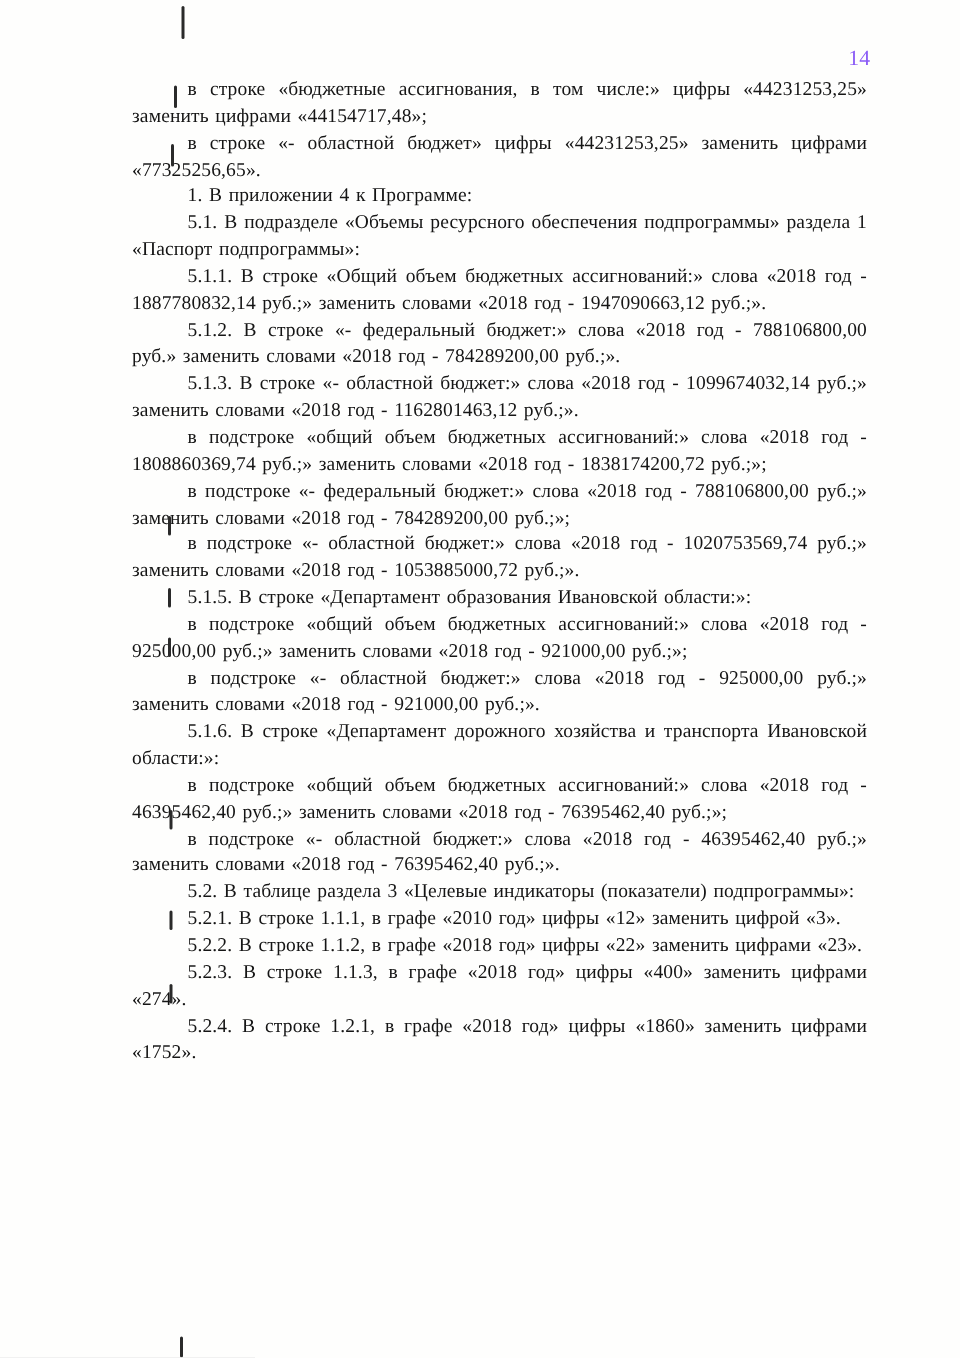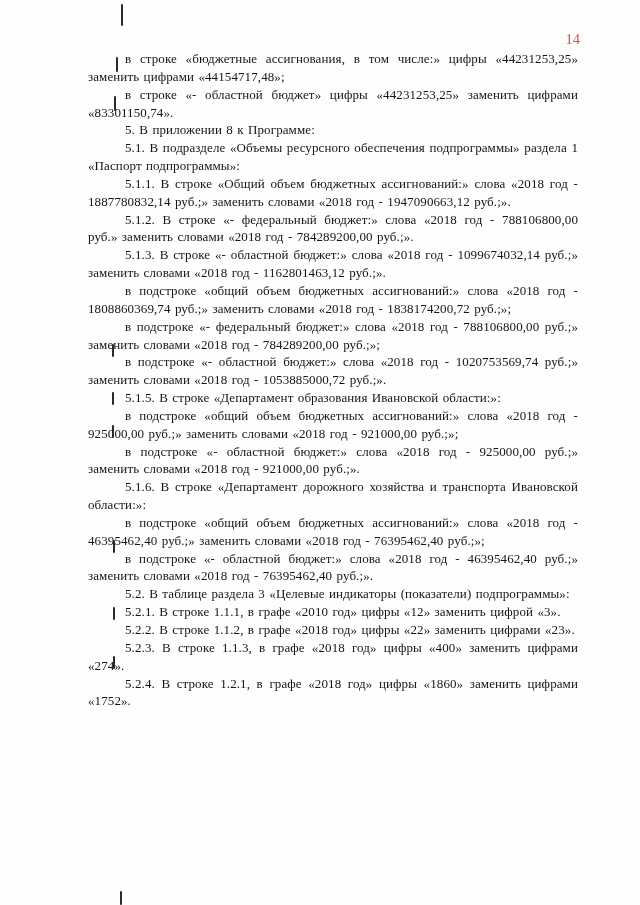--- a/index.html
+++ b/index.html
@@ -15,21 +15,21 @@
     background: #fefefd;
     overflow: hidden;
     font-family: "Liberation Serif", "DejaVu Serif", serif;
     color: #151515;
   }
   .page-number {
     position: absolute;
     top: 31px;
     right: 60px;
     font-size: 14.5px;
-    color: #ef4444;
+    color: #8b5cf6;
   }
   .content {
     position: absolute;
     top: 50px;
     left: 88px;
     width: 490px;
     font-size: 13px;
     line-height: 17.85px;
     text-align: justify;
     letter-spacing: 0.1px;
@@ -59,22 +59,22 @@
   .m10 { left: 120px; top: 891px; height: 14px; }
 </style>
 </head>
 <body>
 
 <div class="page">
   <div class="page-number">14</div>
 
   <div class="content">
       <p>в строке «бюджетные ассигнования, в том числе:» цифры «44231253,25» заменить цифрами «44154717,48»;</p>
-      <p>в строке «- областной бюджет» цифры «44231253,25» заменить цифрами «83301150,74».</p>
-      <p>5. В приложении 8 к Программе:</p>
+      <p>в строке «- областной бюджет» цифры «44231253,25» заменить цифрами «77325256,65».</p>
+      <p>1. В приложении 4 к Программе:</p>
       <p>5.1. В подразделе «Объемы ресурсного обеспечения подпрограммы» раздела 1 «Паспорт подпрограммы»:</p>
       <p>5.1.1. В строке «Общий объем бюджетных ассигнований:» слова «2018 год - 1887780832,14 руб.;» заменить словами «2018 год - 1947090663,12 руб.;».</p>
       <p>5.1.2. В строке «- федеральный бюджет:» слова «2018 год - 788106800,00 руб.» заменить словами «2018 год - 784289200,00 руб.;».</p>
       <p>5.1.3. В строке «- областной бюджет:» слова «2018 год - 1099674032,14 руб.;» заменить словами «2018 год - 1162801463,12 руб.;».</p>
       <p>в подстроке «общий объем бюджетных ассигнований:» слова «2018 год - 1808860369,74 руб.;» заменить словами «2018 год - 1838174200,72 руб.;»;</p>
       <p>в подстроке «- федеральный бюджет:» слова «2018 год - 788106800,00 руб.;» заменить словами «2018 год - 784289200,00 руб.;»;</p>
       <p>в подстроке «- областной бюджет:» слова «2018 год - 1020753569,74 руб.;» заменить словами «2018 год - 1053885000,72 руб.;».</p>
       <p>5.1.5. В строке «Департамент образования Ивановской области:»:</p>
       <p>в подстроке «общий объем бюджетных ассигнований:» слова «2018 год - 925000,00 руб.;» заменить словами «2018 год - 921000,00 руб.;»;</p>
       <p>в подстроке «- областной бюджет:» слова «2018 год - 925000,00 руб.;» заменить словами «2018 год - 921000,00 руб.;».</p>

